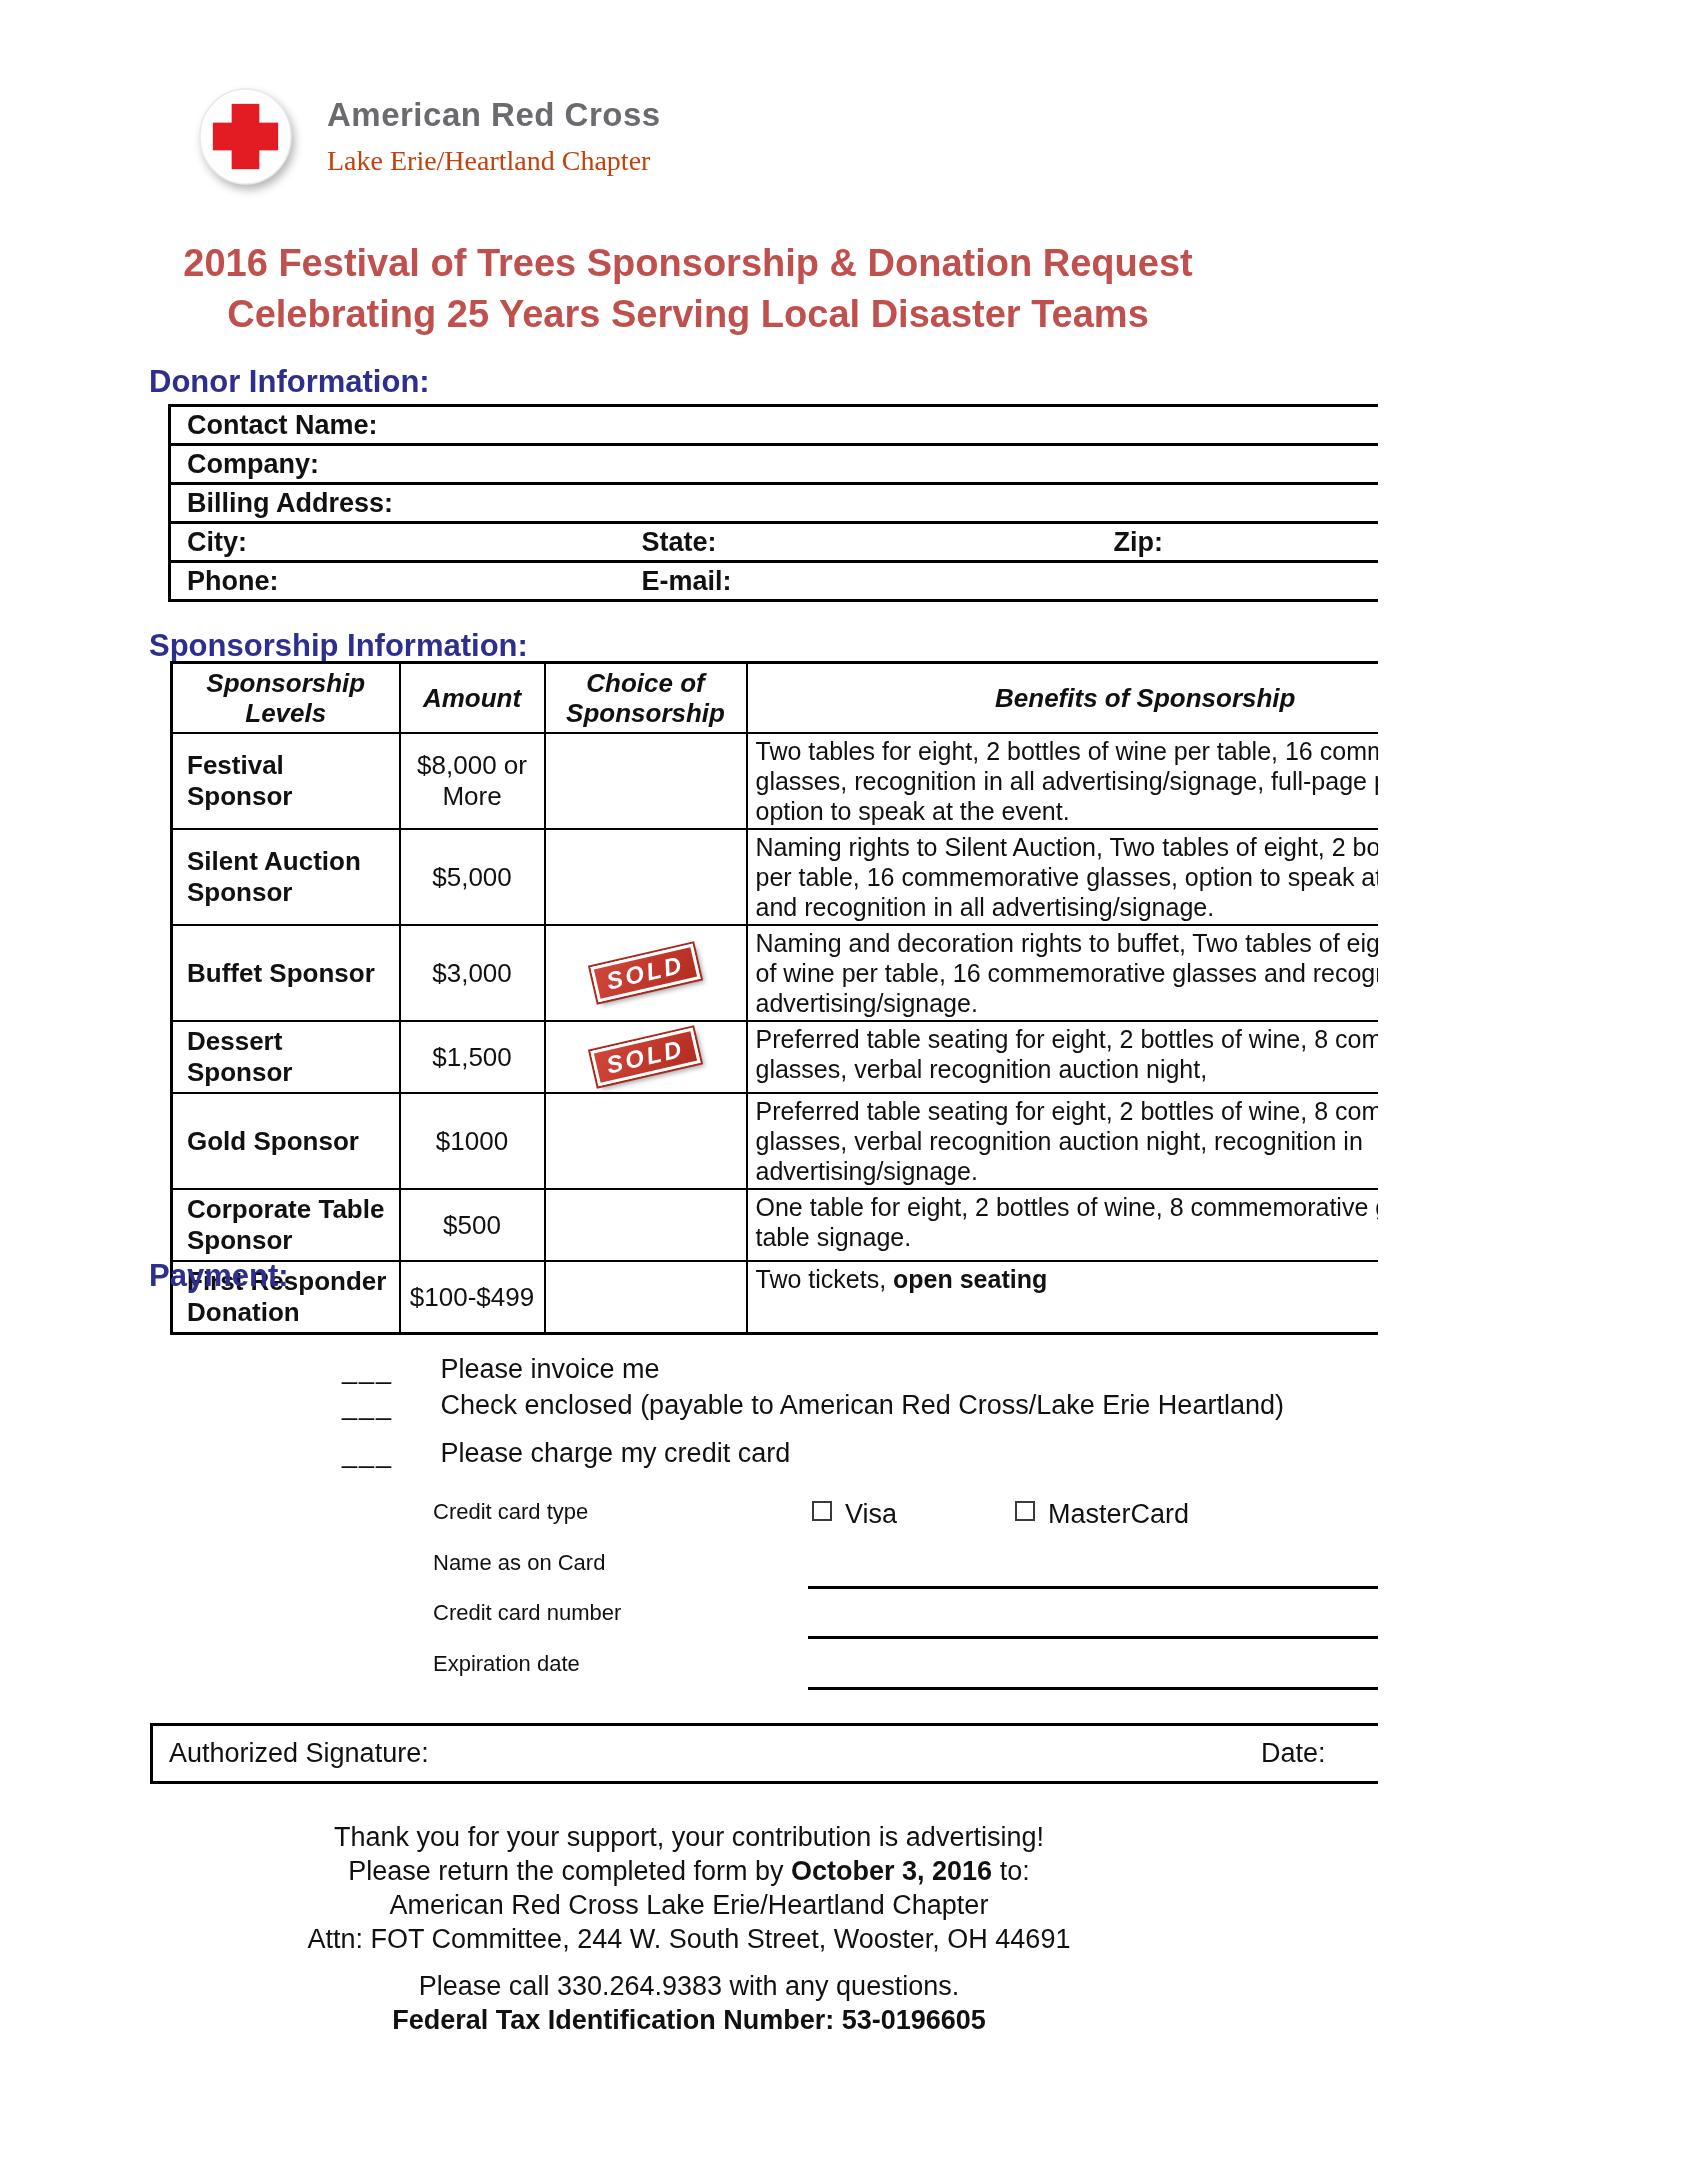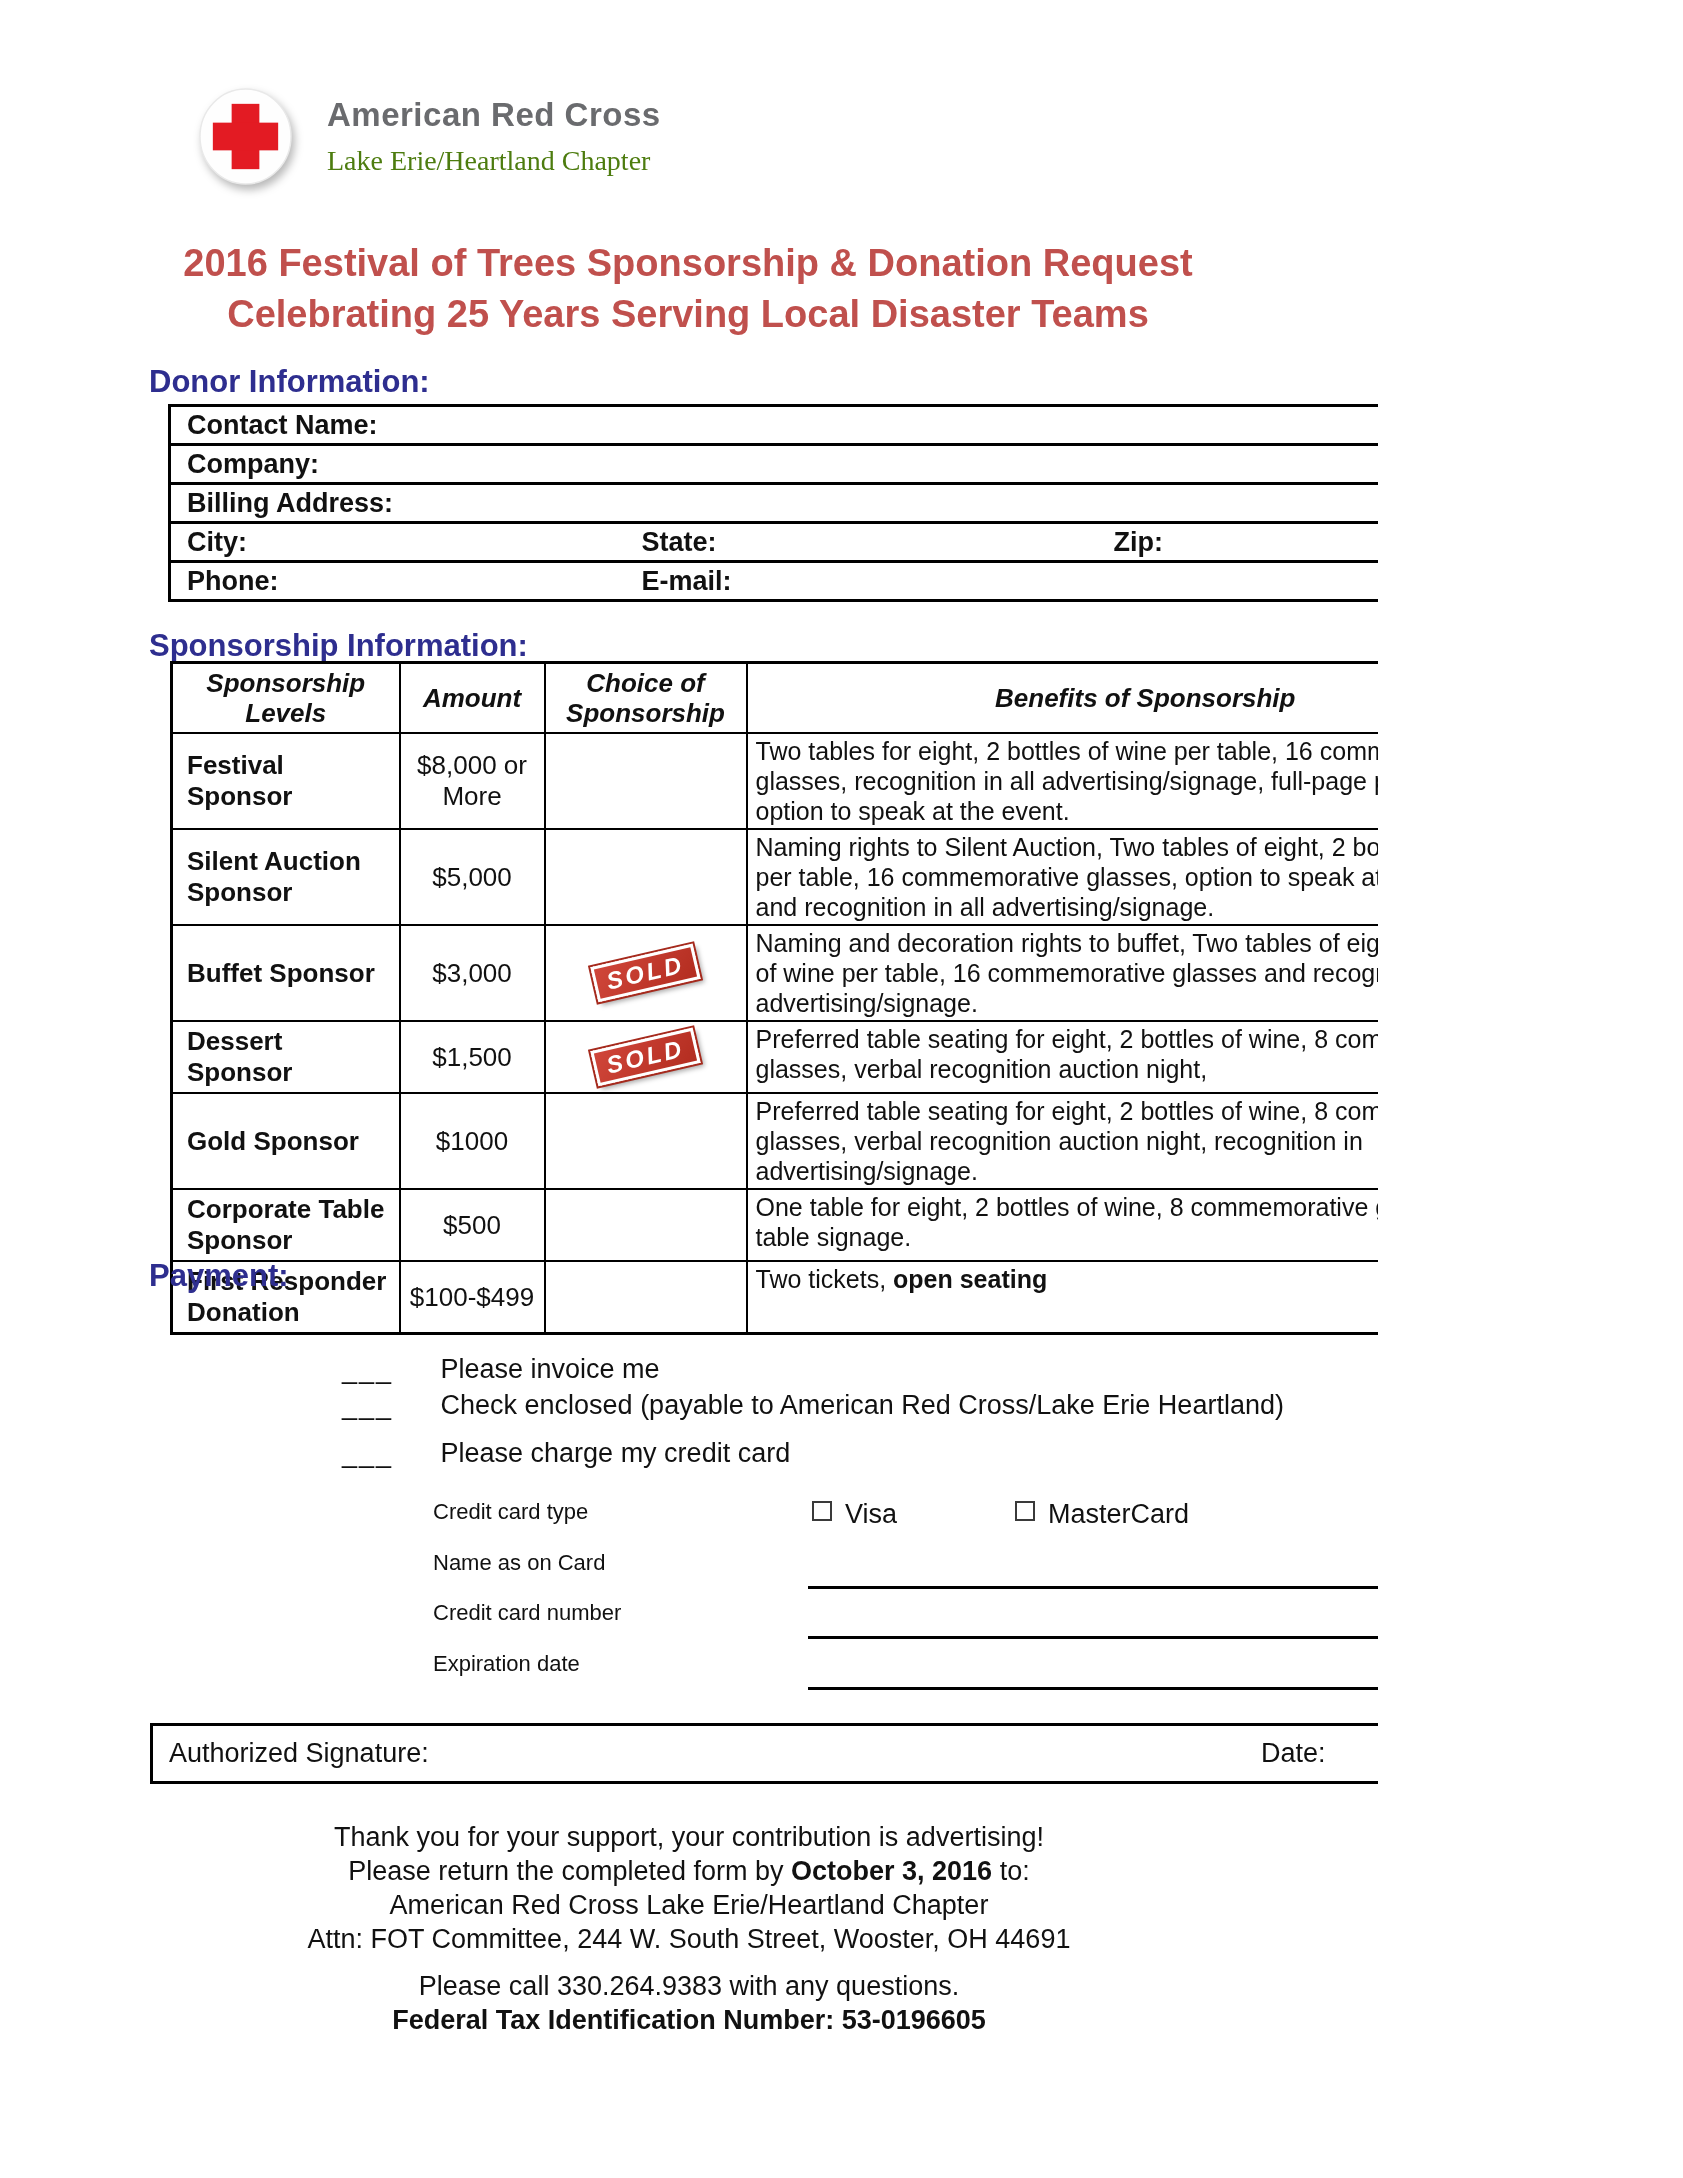--- a/index.html
+++ b/index.html
@@ -5,21 +5,21 @@
   html,body{margin:0;padding:0;background:#fff;}
   .page{
     position:relative;width:1378px;height:2178px;background:#ffffff;
     font-family:"Liberation Sans",sans-serif;color:#111;overflow:hidden;
   }
   
   .logo-block{position:absolute;left:198px;top:87px;display:flex;align-items:center;}
   .logo-mark{filter:drop-shadow(3px 5px 4px rgba(0,0,0,0.28));}
   .logo-text{margin-left:34px;}
   .logo-org{font-size:33px;font-weight:bold;color:#6a6b6e;letter-spacing:0.5px;}
-  .logo-chapter{font-family:"Liberation Serif",serif;font-size:28px;color:#4d7c0f;margin-top:11px;}
+  .logo-chapter{font-family:"Liberation Serif",serif;font-size:28px;color:#c2410c;margin-top:11px;}
   
   .title{position:absolute;left:0;right:2px;top:238px;text-align:center;
     color:#C0504D;font-weight:bold;font-size:38px;line-height:51px;}
   
   .sec-heading{position:absolute;font-size:31px;font-weight:bold;color:#2E2E8F;}
   
   .donor-table{position:absolute;left:168px;top:404px;width:1374px;border:3px solid #000;box-sizing:border-box;}
   .d-row{position:relative;height:36px;border-bottom:3px solid #000;}
   .d-row:last-child{border-bottom:none;}
   .d-label{font-size:27px;font-weight:bold;line-height:36px;padding-left:16px;}

